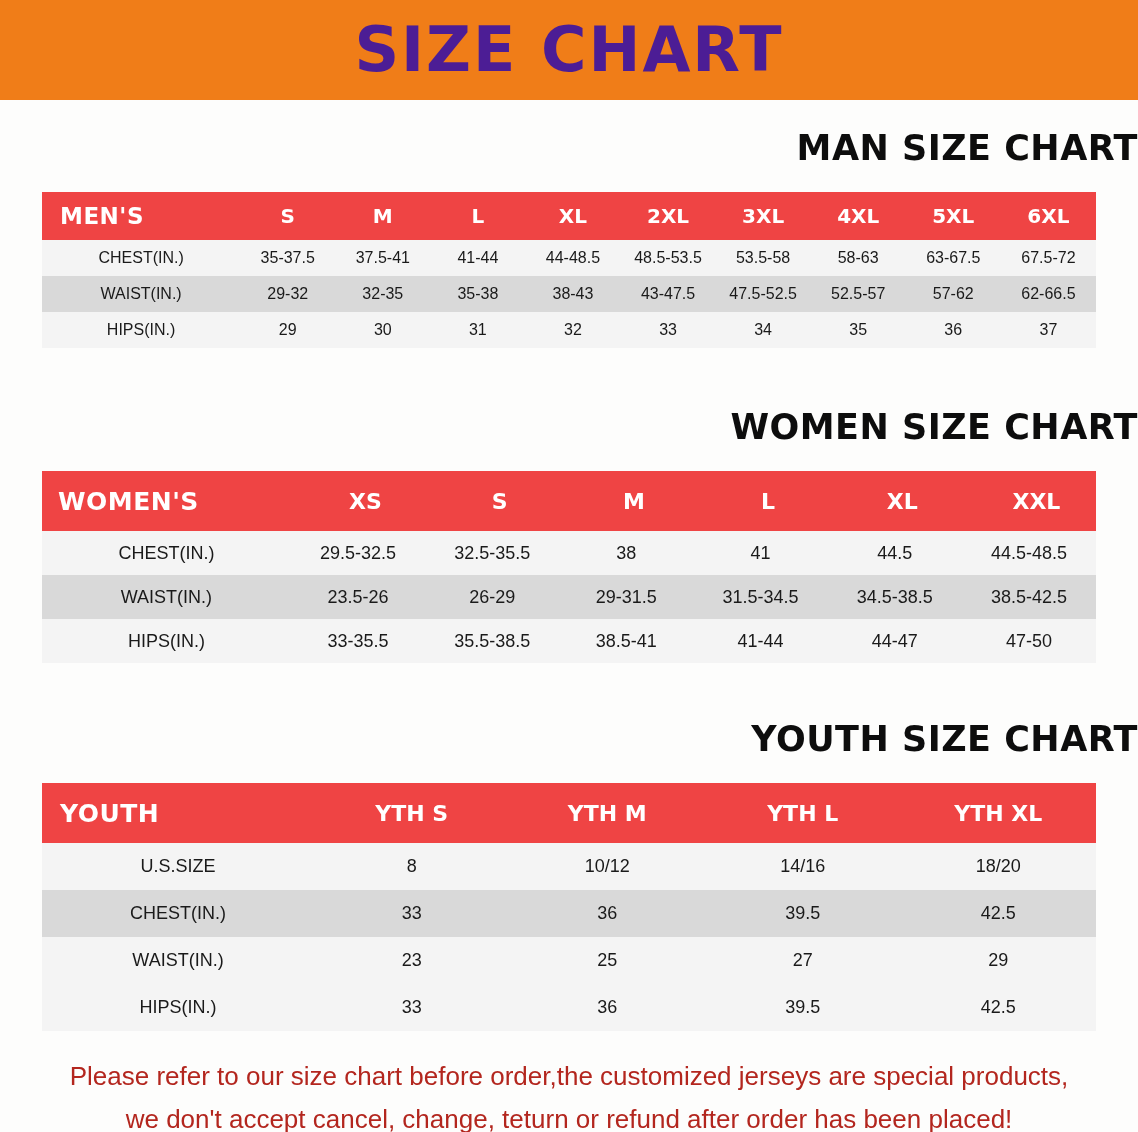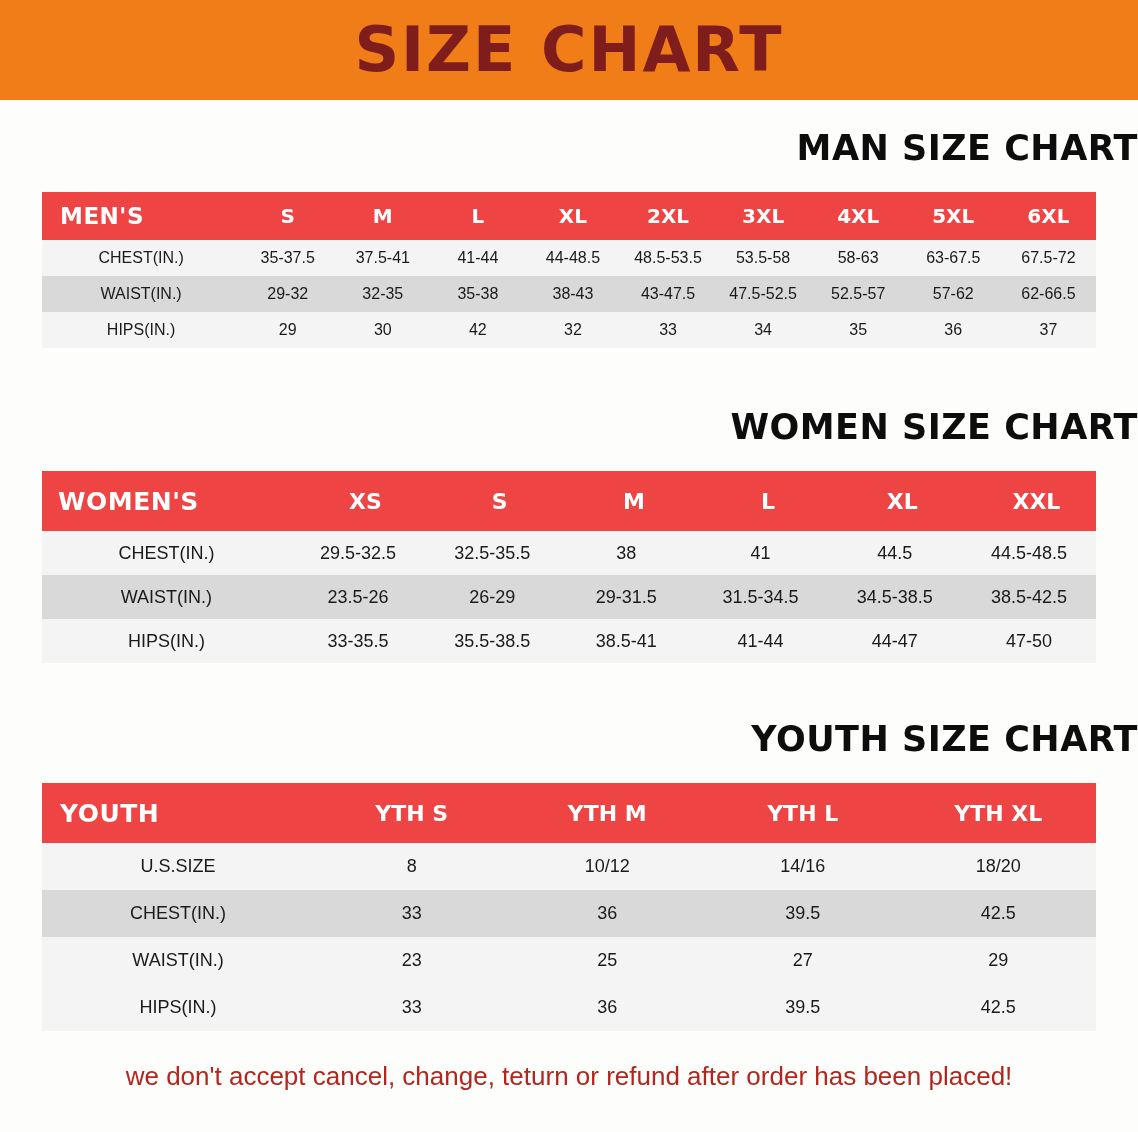--- a/index.html
+++ b/index.html
@@ -21,21 +21,21 @@
     height: 100px;
     display: flex;
     align-items: center;
     justify-content: center;
   }
   .banner-title {
     font-family: "DejaVu Sans", sans-serif;
     font-weight: 700;
     font-size: 62px;
     letter-spacing: 2px;
-    color: #7f1d1d;
+    color: #4c1d95;
     line-height: 1;
   }
 
   
   .section-heading {
     text-align: right;
     font-family: "DejaVu Sans", sans-serif;
     font-weight: 700;
     font-size: 35px;
     letter-spacing: 0.5px;
@@ -150,21 +150,21 @@
         <td>43-47.5</td>
         <td>47.5-52.5</td>
         <td>52.5-57</td>
         <td>57-62</td>
         <td>62-66.5</td>
       </tr>
       <tr class="band-light">
         <td class="rowhead">HIPS(IN.)</td>
         <td>29</td>
         <td>30</td>
-        <td>42</td>
+        <td>31</td>
         <td>32</td>
         <td>33</td>
         <td>34</td>
         <td>35</td>
         <td>36</td>
         <td>37</td>
       </tr>
     </tbody>
   </table>
 </div>
@@ -254,14 +254,15 @@
         <td>33</td>
         <td>36</td>
         <td>39.5</td>
         <td>42.5</td>
       </tr>
     </tbody>
   </table>
 </div>
 
 <div class="note">
+  <div>Please refer to our size chart before order,the customized jerseys are special products,</div>
   <div>we don't accept cancel, change, teturn or refund after order has been placed!</div>
 </div>
 
 </body></html>

